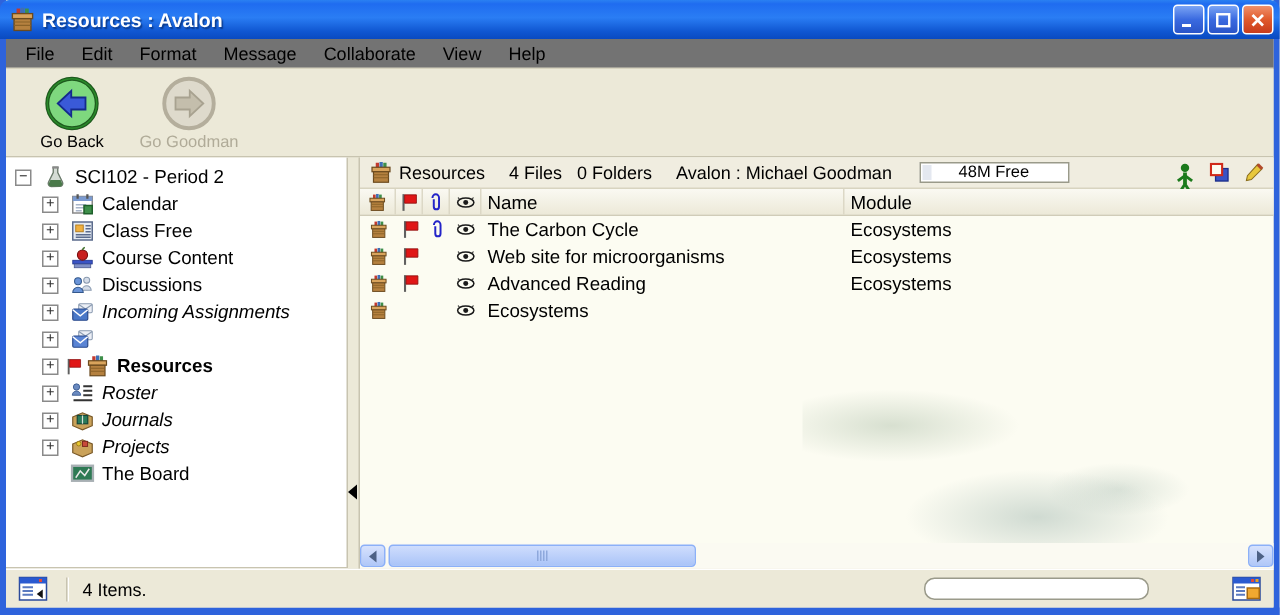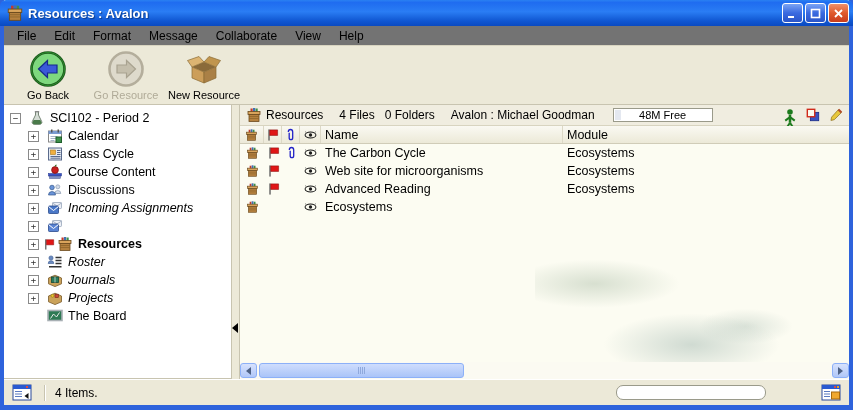--- a/index.html
+++ b/index.html
@@ -157,31 +157,21 @@
             <circle cx="19" cy="19" r="16.5" fill="none" stroke="#2a8a2a" stroke-width="1"></circle>
             <path d="M9.5 19 L18.5 10.5 L18.5 15 L28 15 L28 23 L18.5 23 L18.5 27.5 Z" fill="#3a5ad8" stroke="#142a8c" stroke-width="1.2"></path>
           </svg></span>
         <span class="t-label">Go Back</span>
       </div>
       <div class="tool-btn disabled">
         <span class="t-icon"><svg viewBox="0 0 38 38">
             <circle cx="19" cy="19" r="16.5" fill="#dedacc" stroke="#b4ae9c" stroke-width="2.6"></circle>
             <path d="M28.5 19 L19.5 10.5 L19.5 15 L10 15 L10 23 L19.5 23 L19.5 27.5 Z" fill="#c4beac" stroke="#a8a290" stroke-width="1.2"></path>
           </svg></span>
-        <span class="t-label">Go Resource</span>
-      </div>
-      <div class="tool-btn">
-        <span class="t-icon"><svg viewBox="0 0 38 38">
-            <path d="M7 17 L19 12 L31 17 L19 22 Z" fill="#8a6a3a"></path>
-            <path d="M7 17 L19 22 L19 33 L7 28 Z" fill="#cc9e5a" stroke="#8a6a34" stroke-width="0.7"></path>
-            <path d="M31 17 L19 22 L19 33 L31 28 Z" fill="#aa8046" stroke="#8a6a34" stroke-width="0.7"></path>
-            <path d="M7 17 L2.5 10.5 L14 6.5 L19 12 Z" fill="#dcb472" stroke="#8a6a34" stroke-width="0.7"></path>
-            <path d="M31 17 L35.5 10.5 L24 6.5 L19 12 Z" fill="#c0954e" stroke="#8a6a34" stroke-width="0.7"></path>
-          </svg></span>
-        <span class="t-label">New Resource</span>
+        <span class="t-label">Go Goodman</span>
       </div>
     </div>
 
   <div class="main">
 
     <div class="tree" id="tree">
         <div class="tree-row root">
           <span class="expand-box">−</span>
           <span class="tree-icon"><svg viewBox="0 0 16 16">
               <path d="M6.5 1.5 h3 v3.5 l3.2 6.5 a2 2 0 0 1 -1.8 2.8 h-5.8 a2 2 0 0 1 -1.8 -2.8 l3.2 -6.5 Z" fill="#d4dcd4" stroke="#6a7a6a" stroke-width="0.9"></path>
@@ -202,21 +192,21 @@
             </svg></span>
           <span class="tree-label normal">Calendar</span>
         </div>
         <div class="tree-row">
           <span class="expand-box">+</span>
           <span class="tree-icon"><svg viewBox="0 0 16 16">
               <rect x="1.5" y="2" width="13" height="12" fill="#e4eaf2" stroke="#5b6b8c"></rect>
               <rect x="3.5" y="4" width="5" height="4.5" fill="#f0b040" stroke="#b07a1a" stroke-width="0.6"></rect>
               <path d="M10 4.5 h3.5 M10 6.5 h3.5 M10 8.5 h3.5 M3.5 10.5 h10 M3.5 12.2 h10" stroke="#5b6b8c" stroke-width="1"></path>
             </svg></span>
-          <span class="tree-label normal">Class Cycle</span>
+          <span class="tree-label normal">Class Free</span>
         </div>
         <div class="tree-row">
           <span class="expand-box">+</span>
           <span class="tree-icon"><svg viewBox="0 0 16 16">
               <rect x="1.5" y="9.5" width="13" height="2.5" fill="#3a53c5" stroke="#1c2f8a" stroke-width="0.5"></rect>
               <rect x="2.5" y="12" width="11" height="2.5" fill="#8090c8" stroke="#44548c" stroke-width="0.5"></rect>
               <circle cx="8" cy="6" r="3.4" fill="#c81f1f" stroke="#7a0f0f" stroke-width="0.7"></circle>
               <path d="M8 2.6 q0.4 -1.4 1.6 -1.6" fill="none" stroke="#3e6f2a" stroke-width="1.1"></path>
             </svg></span>
           <span class="tree-label normal">Course Content</span>

